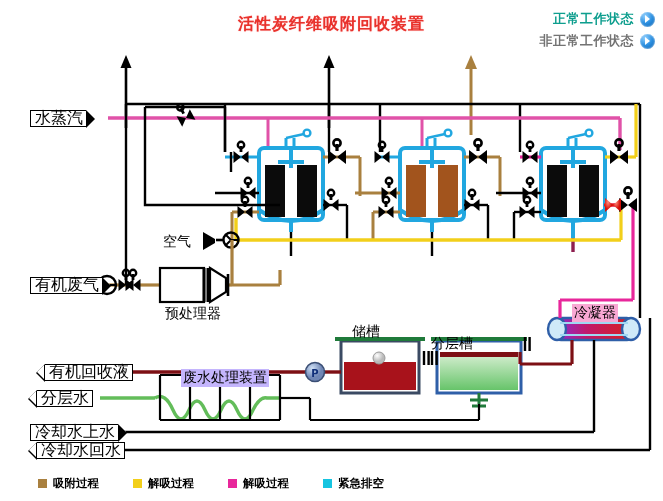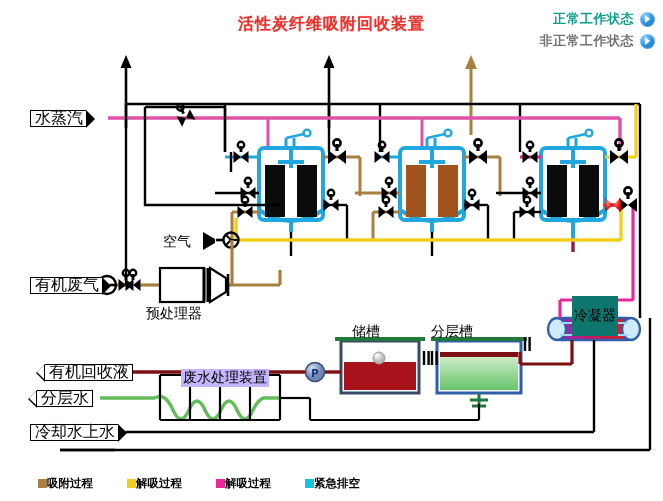--- a/index.html
+++ b/index.html
@@ -56,21 +56,21 @@
   }
   .tag.l .body{border-left:none;}
   .tag.l .arrowfill{
     position:absolute;left:1px;top:2px;width:0;height:0;border-right:7px solid #fff;
     border-top:7.5px solid transparent;border-bottom:7.5px solid transparent;
   }
 
   .eqlabel{position:absolute;font-size:14px;color:#000;white-space:nowrap;}
 
   .legend{position:absolute;left:38px;top:476px;width:430px;display:flex;gap:34px;align-items:center;}
-  .lgitem{display:flex;align-items:center;gap:0;font-size:11.5px;color:#000;white-space:nowrap;font-weight:bold;}
+  .lgitem{display:flex;align-items:center;gap:6px;font-size:11.5px;color:#000;white-space:nowrap;font-weight:bold;}
   .sw{width:9px;height:9px;display:inline-block;}
 </style>
 </head>
 <body>
 
 <div id="stage">
 
   <div class="ttl">活性炭纤维吸附回收装置</div>
 
   <div class="statusbox">
@@ -433,26 +433,30 @@
   <div class="tag l" style="left:28px;top:389px;">
     <span class="arrowfill"></span>
     <span class="body">分层水</span>
   </div>
 
   <div class="tag r" style="left:30px;top:423px;">
     <span class="body">冷却水上水</span>
     <span class="arrowfill"></span>
   </div>
 
+  <div class="tag l" style="left:28px;top:441px;">
+    <span class="arrowfill"></span>
+    <span class="body">冷却水回水</span>
+  </div>
 
   <div class="eqlabel" style="left:163px;top:233px;">空气</div>
-  <div class="eqlabel" style="left:146px;top:305px;">预处理器</div>
+  <div class="eqlabel" style="left:165px;top:305px;">预处理器</div>
   <div class="eqlabel" style="left:352px;top:323px;">储槽</div>
-  <div class="eqlabel" style="left:431px;top:323px;font-family:Liberation Mono, monospace;">分层槽</div>
-  <div class="eqlabel" style="left:572px;top:296px;background:#0f766e;padding:11px 2px;">冷凝器</div>
+  <div class="eqlabel" style="left:431px;top:335px;font-family:Liberation Mono, monospace;">分层槽</div>
+  <div class="eqlabel" style="left:572px;top:304px;background:#f9a8d4;padding:0 2px;">冷凝器</div>
   <div class="eqlabel" style="left:181px;top:369px;background:#c4b5fd;padding:0 2px;">废水处理装置</div>
 
   <div class="legend">
     <div class="lgitem">
       <span class="sw" style="background:#a9803f;"></span>
       <span>吸附过程</span>
     </div>
     <div class="lgitem">
       <span class="sw" style="background:#f2cf1a;"></span>
       <span>解吸过程</span>

